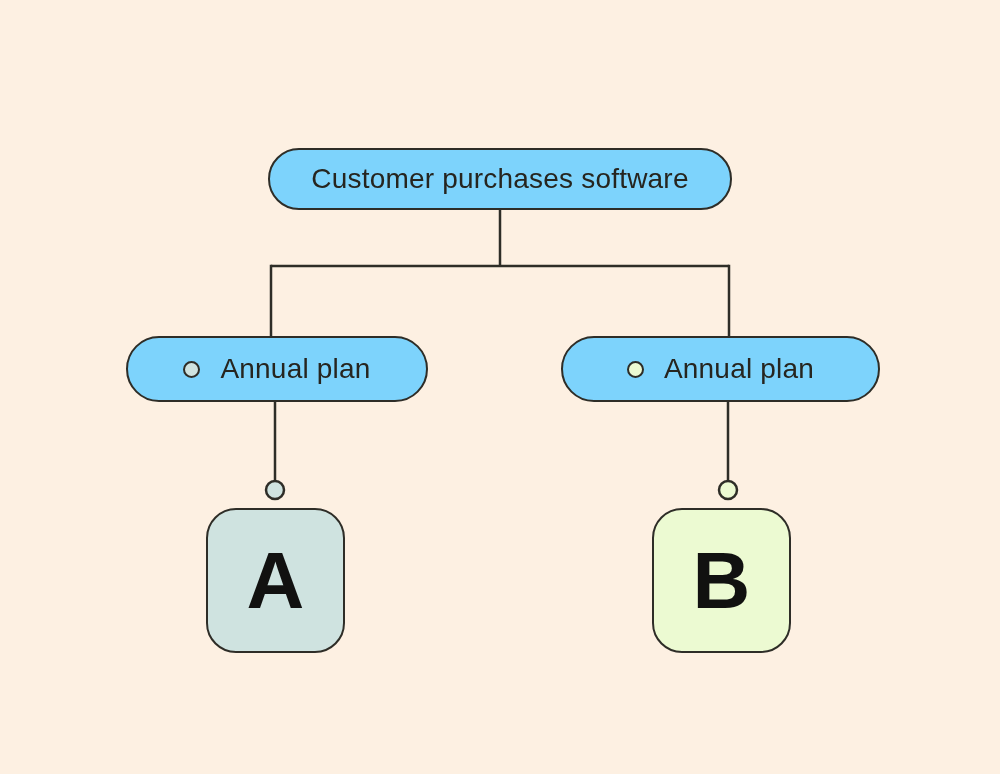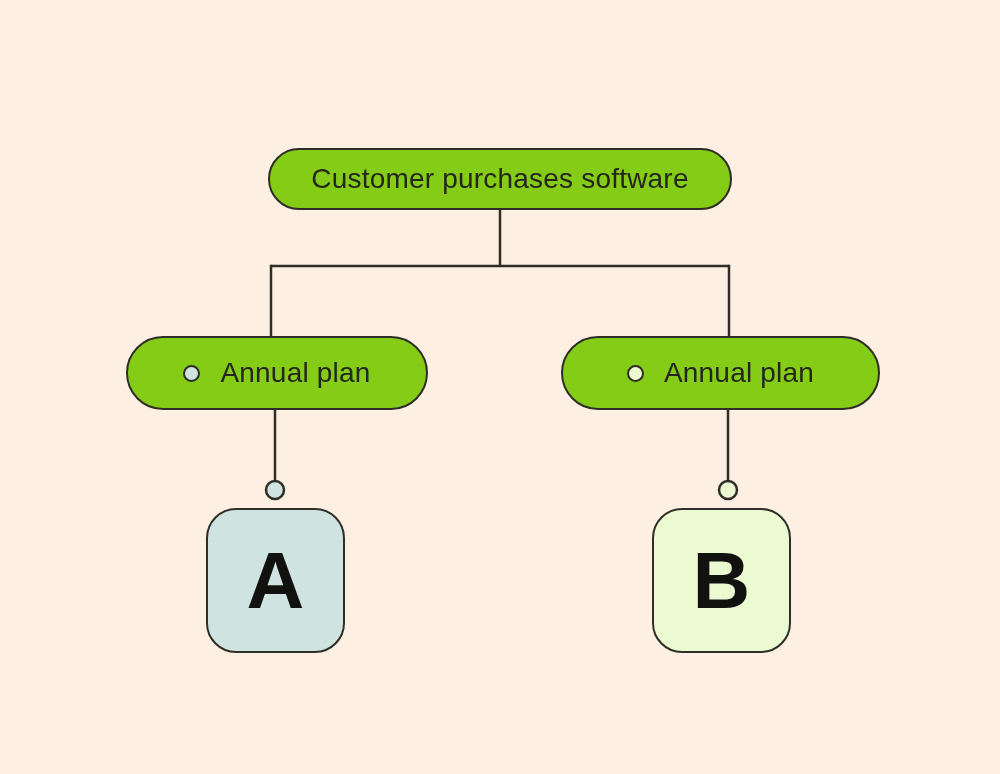--- a/index.html
+++ b/index.html
@@ -28,37 +28,37 @@
   .endpoint {
     stroke: #2e2d27;
     stroke-width: 2.5;
   }
   .node {
     position: absolute;
     box-sizing: border-box;
     display: flex;
     align-items: center;
     justify-content: center;
-    background: #84cc16;
+    background: #7dd3fc;
     border: 2px solid #2e2d27;
     color: #26251f;
   }
   .pill {
     border-radius: 999px;
     font-size: 28px;
     letter-spacing: 0.2px;
   }
   .pill-root {
     left: 268px;
     top: 148px;
     width: 464px;
     height: 62px;
   }
   .pill-branch {
-    height: 74px;
+    height: 66px;
     gap: 20px;
   }
   .pill-annual {
     left: 126px;
     top: 336px;
     width: 302px;
   }
   .pill-monthly {
     left: 561px;
     top: 336px;

